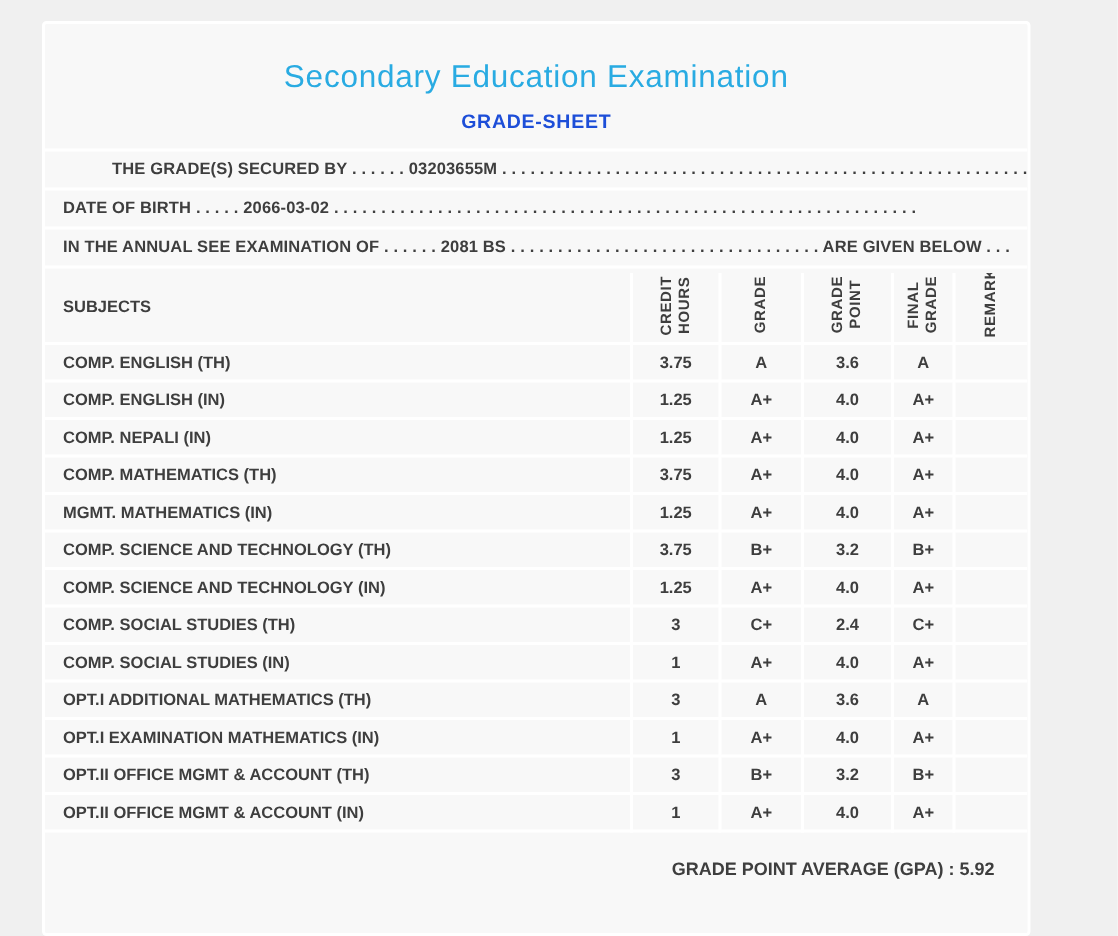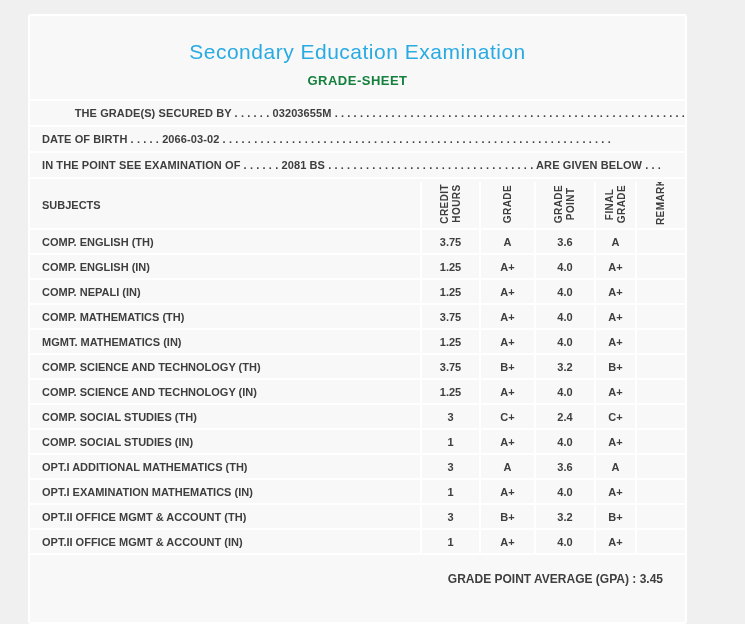--- a/index.html
+++ b/index.html
@@ -25,21 +25,21 @@
     font-size:21px;
     color:#29abe2;
     font-weight:400;
     letter-spacing:0.5px;
   }
   .subtitle {
     margin-top:9px;
     text-align:center;
     font-size:13px;
     font-weight:700;
-    color:#15803d;
+    color:#1d4ed8;
     letter-spacing:0.5px;
   }
   .info-section { margin-top:11px; }
   .info-row {
     height:24px; line-height:24px;
     border-bottom:2px solid #ffffff;
     padding-left:12px;
     font-size:11px; font-weight:700; color:#3e3e3e;
     white-space:nowrap; overflow:hidden;
     letter-spacing:0.1px;
@@ -91,21 +91,21 @@
   <div class="subtitle">GRADE-SHEET</div>
 
   <div class="info-section">
     <div class="info-row">
       <span>THE GRADE(S) SECURED BY</span><span> . . . . . . </span><span>03203655M</span><span> . . . . . . . . . . . . . . . . . . . . . . . . . . . . . . . . . . . . . . . . . . . . . . . . . . . . . . . .</span>
     </div>
     <div class="info-row">
       <span>DATE OF BIRTH</span><span> . . . . . </span><span>2066-03-02</span><span> . . . . . . . . . . . . . . . . . . . . . . . . . . . . . . . . . . . . . . . . . . . . . . . . . . . . . . . . . . . . . .</span>
     </div>
     <div class="info-row">
-      <span>IN THE POINT SEE EXAMINATION OF</span><span> . . . . . . </span><span>2081 BS</span><span> . . . . . . . . . . . . . . . . . . . . . . . . . . . . . . . . . </span><span>ARE GIVEN BELOW</span><span> . . .</span>
+      <span>IN THE ANNUAL SEE EXAMINATION OF</span><span> . . . . . . </span><span>2081 BS</span><span> . . . . . . . . . . . . . . . . . . . . . . . . . . . . . . . . . </span><span>ARE GIVEN BELOW</span><span> . . .</span>
     </div>
   </div>
 
   <table class="grades-table">
     <colgroup>
       <col style="width:auto">
       <col style="width:59px">
       <col style="width:55px">
       <col style="width:60px">
       <col style="width:41px">
@@ -239,16 +239,16 @@
     <td>1</td>
     <td>A+</td>
     <td>4.0</td>
     <td>A+</td>
     <td></td>
   </tr>
 </tbody>
   </table>
 
   <div class="gpa-row">
-    <span>GRADE POINT AVERAGE (GPA) :</span><span> 3.45</span>
+    <span>GRADE POINT AVERAGE (GPA) :</span><span> 5.92</span>
   </div>
 
 </div>
 
 </body></html>

